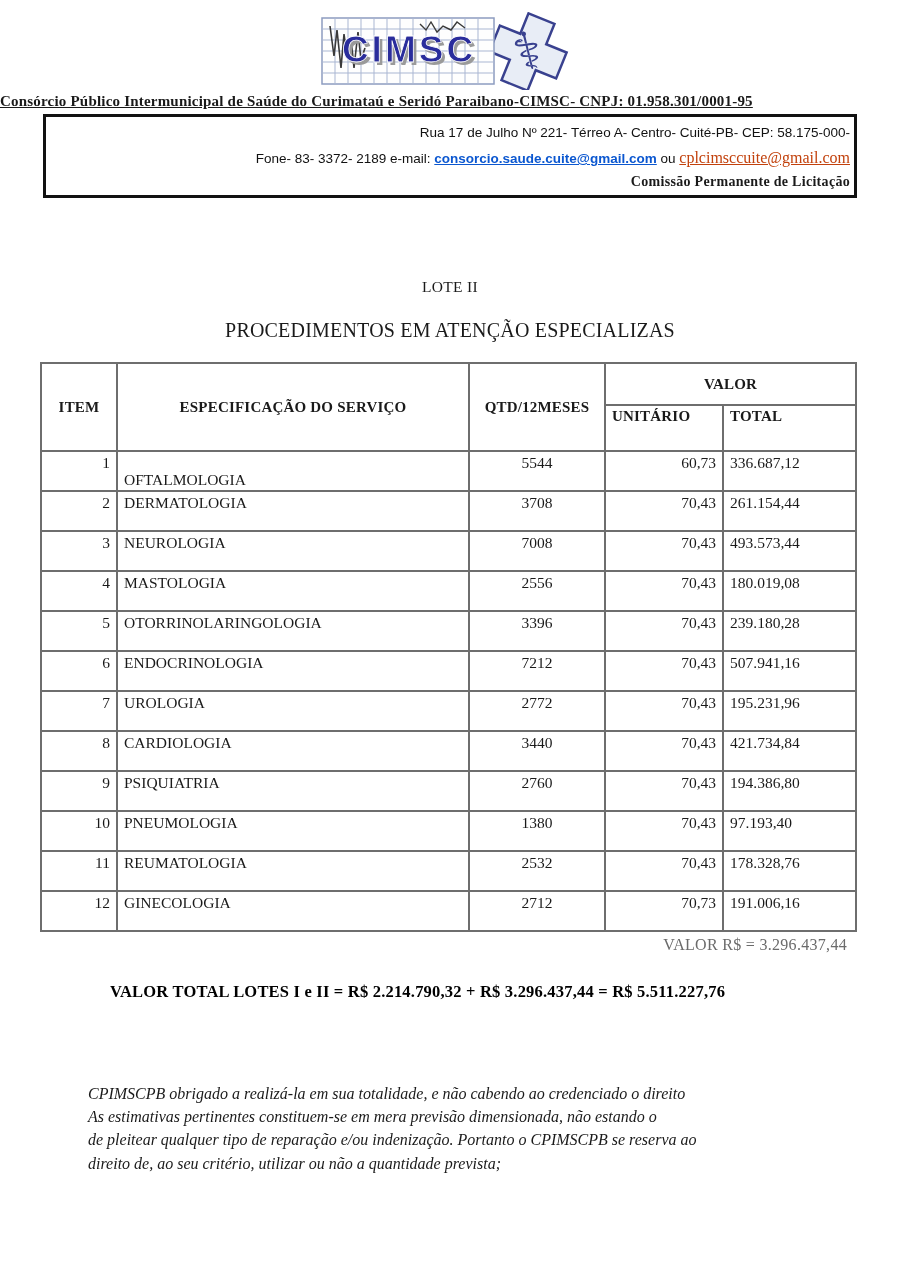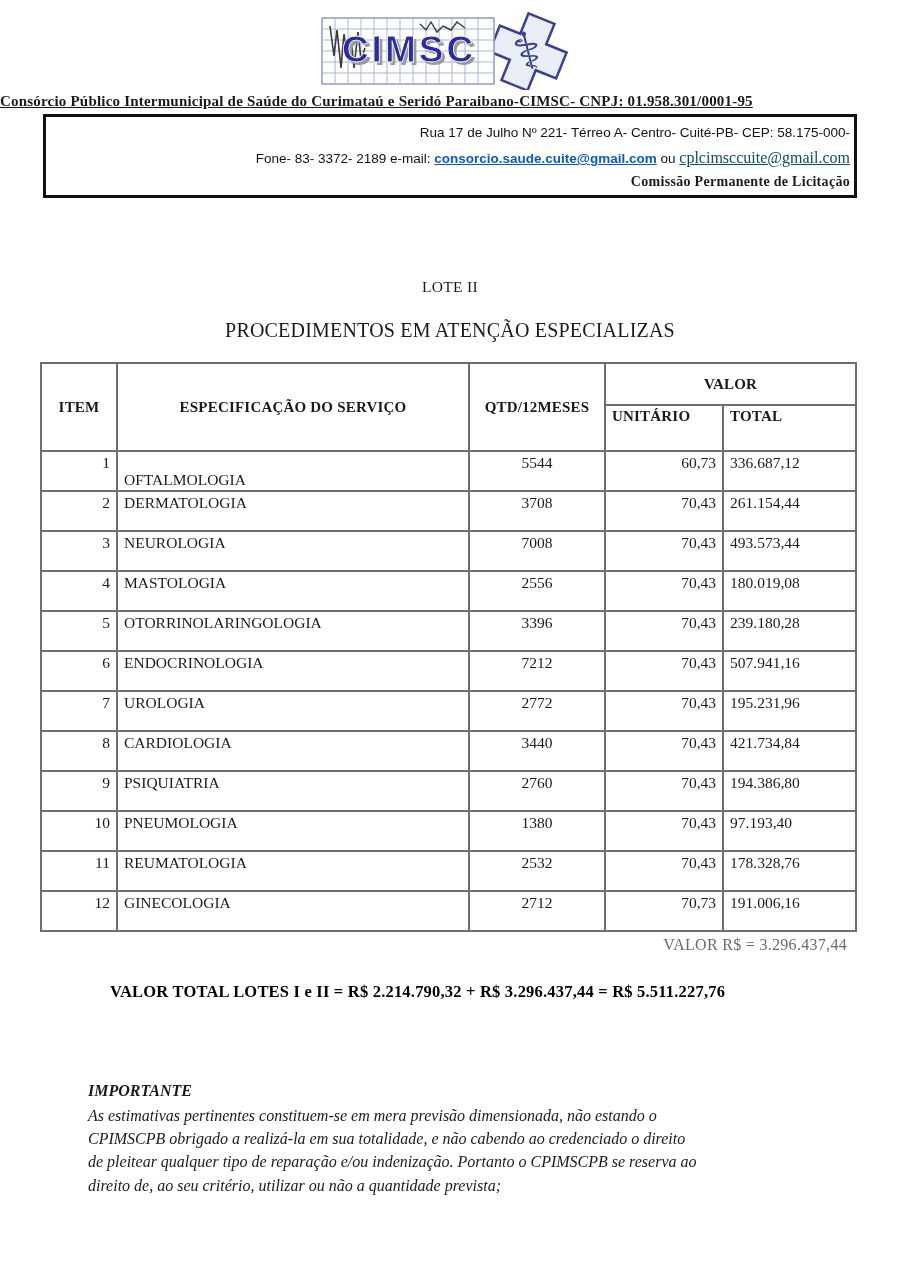--- a/index.html
+++ b/index.html
@@ -42,21 +42,21 @@
   }
   .email-primary{
     color:#0b57d0;
     font-weight:bold;
     text-decoration:underline;
     cursor:pointer;
   }
   .email-secondary{
     font-family:"Liberation Serif", serif;
     font-size:16px;
-    color:#0c4a6e;
+    color:#c2410c;
     text-decoration:underline;
     cursor:pointer;
   }
   .commission-line{
     font-family:"Liberation Serif", serif;
     font-weight:bold;
     font-size:14px;
     margin-top:7px;
     letter-spacing:.3px;
   }
@@ -280,18 +280,17 @@
       <td class="c-total">191.006,16</td>
     </tr>
   </tbody>
 </table>
 
 <div class="valor-line">VALOR R$ =  3.296.437,44</div>
 
 <div class="total-line"><span class="total-label">VALOR TOTAL LOTES I e II  = R$ </span><span class="total-values">2.214.790,32 + R$ 3.296.437,44 = R$ 5.511.227,76</span></div>
 
 <div class="importante">
-  <div class="importante-title">IMPORTANTE</div>
+  <div class="importante-line">CPIMSCPB obrigado a realizá-la em sua totalidade, e não cabendo ao credenciado o direito</div>
   <div class="importante-line">As estimativas pertinentes constituem-se em mera previsão dimensionada, não estando o</div>
-  <div class="importante-line">CPIMSCPB obrigado a realizá-la em sua totalidade, e não cabendo ao credenciado o direito</div>
   <div class="importante-line">de pleitear qualquer tipo de reparação e/ou indenização. Portanto o CPIMSCPB se reserva ao</div>
   <div class="importante-line">direito de, ao seu critério, utilizar ou não a quantidade prevista;</div>
 </div>
 
 </body></html>

